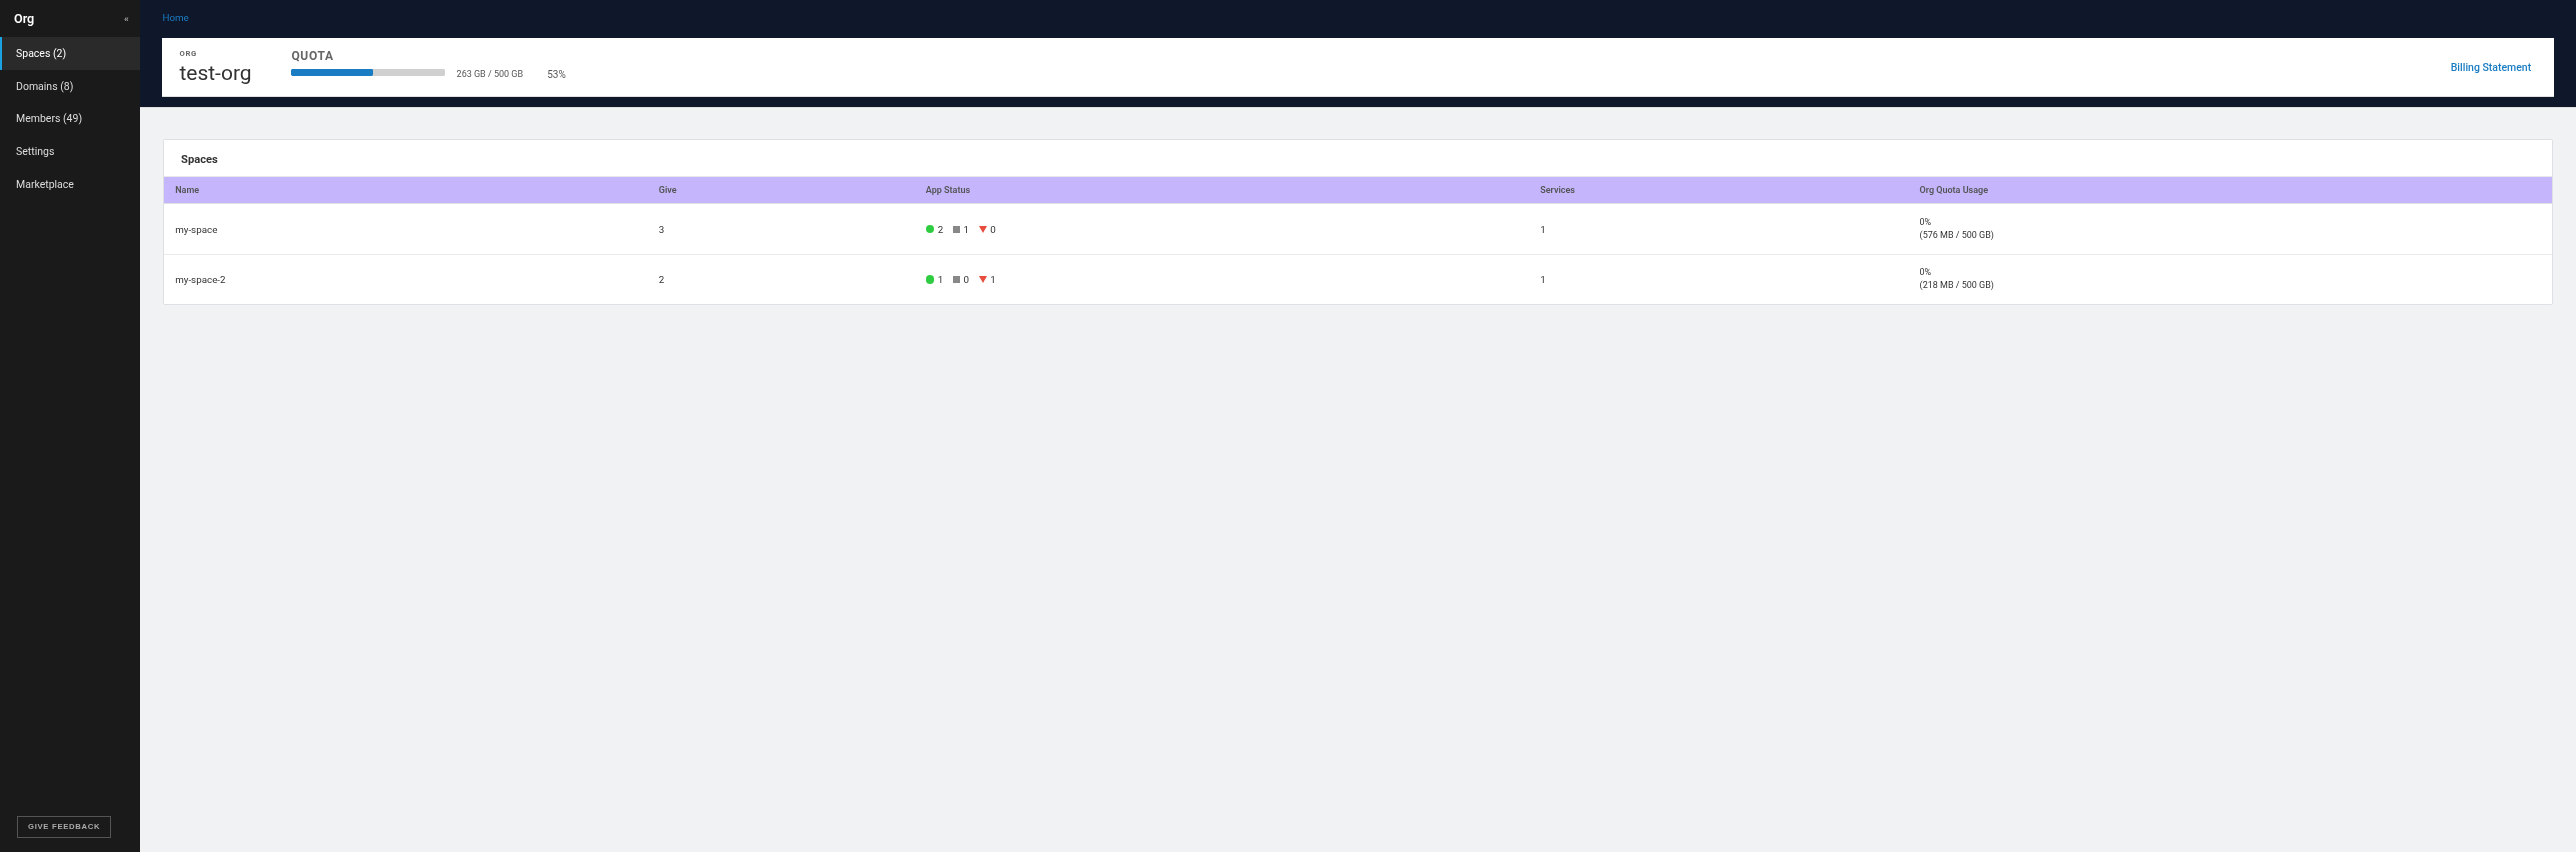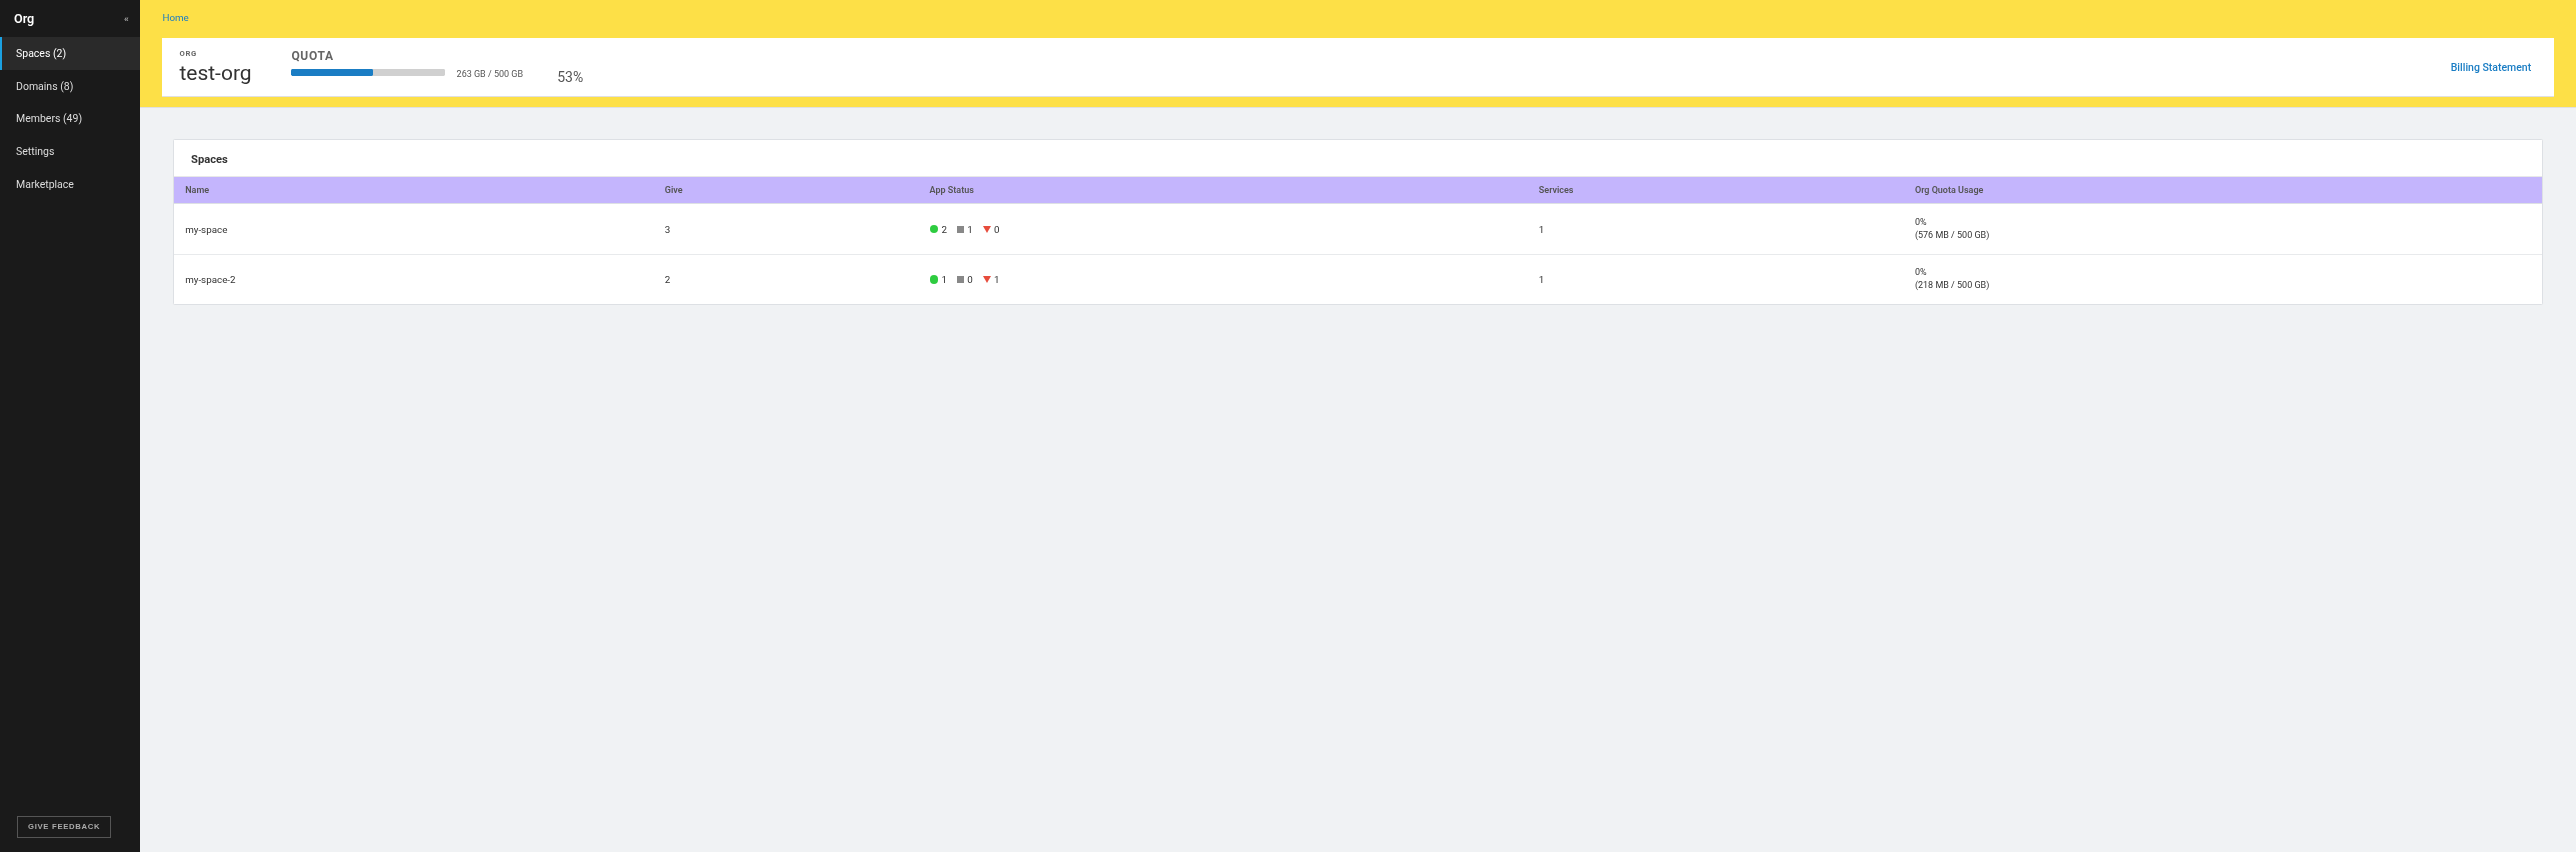--- a/index.html
+++ b/index.html
@@ -60,21 +60,21 @@
       cursor: pointer;
       text-transform: uppercase;
       font-weight: 600;
     }
 
     
     .main-content {
       flex: 1;
       overflow-y: auto;
       background: #f0f2f4;
-      padding: 17px 33px;
+      padding: 17px 23px;
     }
 
     .breadcrumb {
       margin-bottom: 14px;
     }
     .breadcrumb a {
       color: #1a7dc4;
       text-decoration: none;
       font-size: 9.8px;
     }
@@ -138,23 +138,23 @@
       height: 100%;
       background: #1a7dc4;
       border-radius: 1.4px;
     }
     .quota-text {
       font-size: 9px;
       color: #555;
       white-space: nowrap;
     }
     .quota-percent {
-      font-size: 14px;
+      font-size: 10px;
       color: #555;
-      margin-left: 23px;
+      margin-left: 13px;
     }
     .billing-link {
       position: absolute;
       right: 22.4px;
       top: 50%;
       transform: translateY(-50%);
       color: #1a7dc4;
       text-decoration: none;
       font-size: 10.5px;
       font-weight: 500;
@@ -243,21 +243,21 @@
     }
 
     .page-wrapper {
       background: #f0f2f4;
       flex: 1;
       display: flex;
       flex-direction: column;
     }
 
     .top-white-bar {
-      background: #fde047;
+      background: #0f172a;
       padding: 11.2px 22.4px 9.8px;
       border-bottom: 0.7px solid #e0e0e0;
     }
   </style>
 </head>
 <body>
 
 <div class="sidebar">
   <div class="sidebar-header">
     <span>Org</span>

